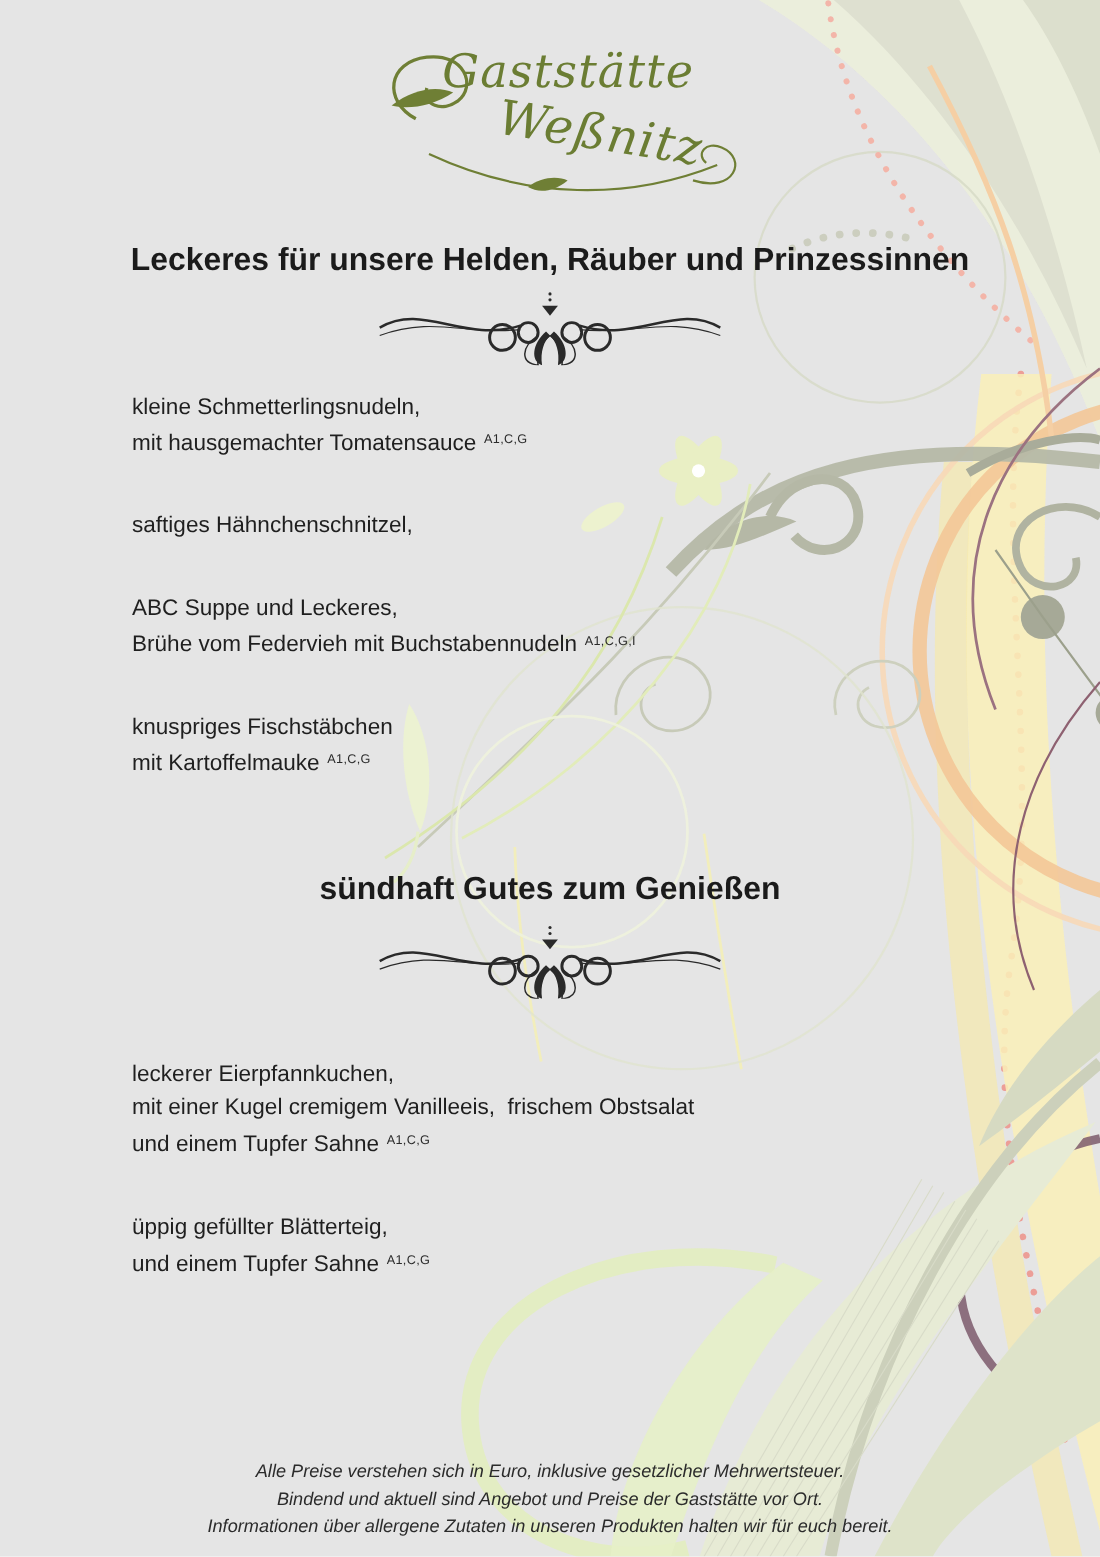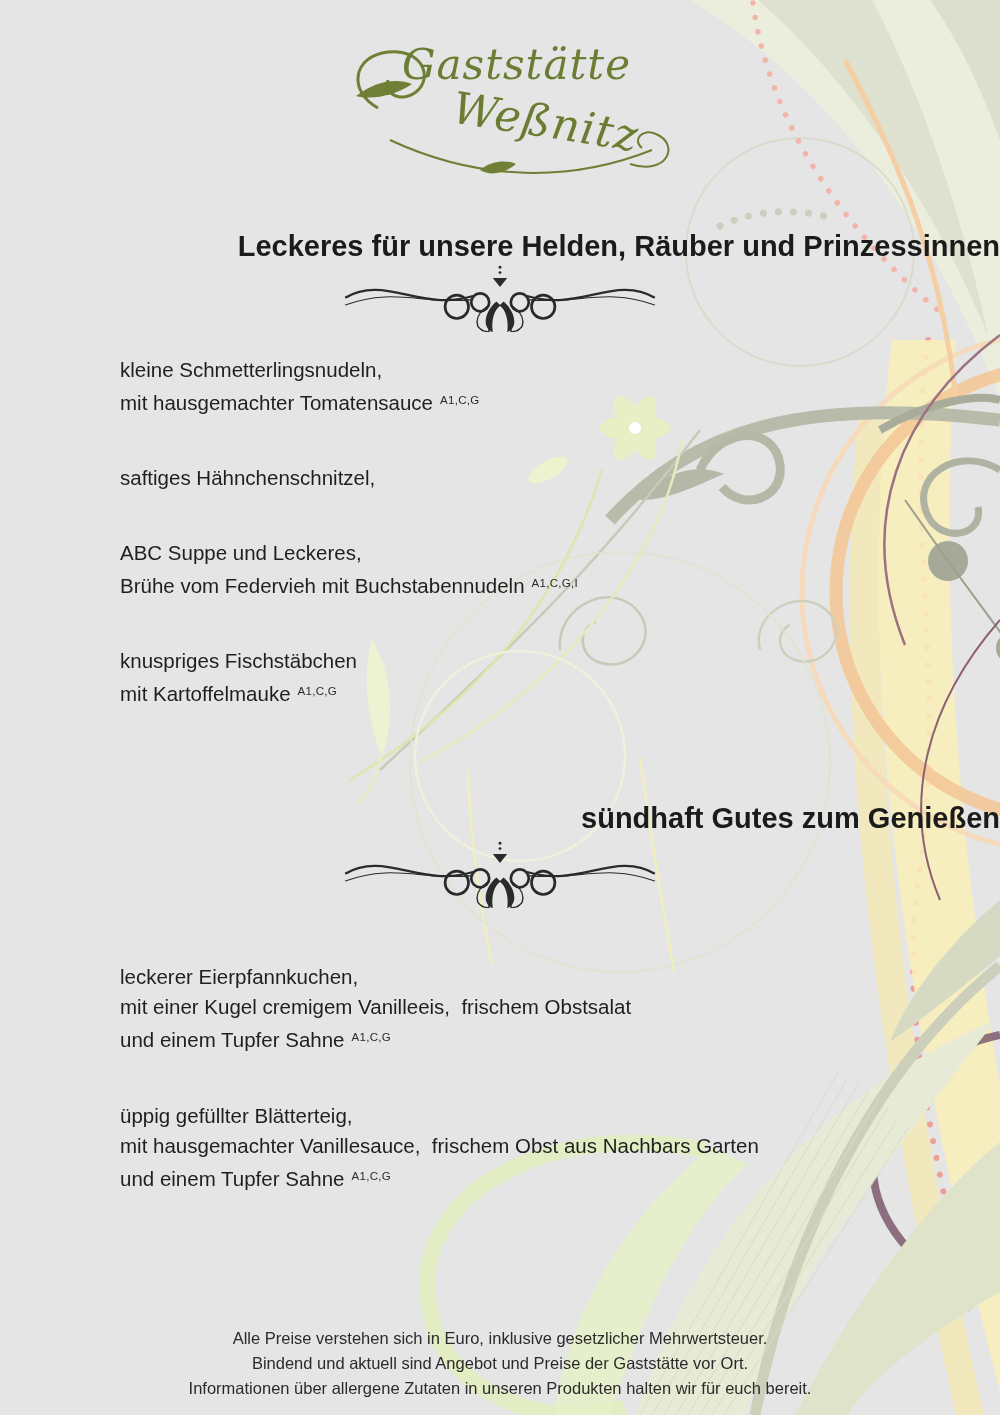--- a/index.html
+++ b/index.html
@@ -6,36 +6,36 @@
   body{width:1000px;height:1415px;background:#ffffff;font-family:"Liberation Sans",sans-serif;}
   .page{position:relative;width:1000px;height:1415px;background:#e5e5e5;overflow:hidden;}
   .decor{position:absolute;inset:0;pointer-events:none;}
   .content{position:absolute;inset:0;}
   
   .logo{position:absolute;left:330px;top:22px;width:380px;height:180px;color:#6b7d33;}
   .logo-svg{position:absolute;left:0;top:0;}
   .logo-name1{position:absolute;left:72px;top:18px;font-family:"DejaVu Serif",serif;font-style:italic;font-size:42px;letter-spacing:1px;color:#6b7d33;}
   .logo-name2{position:absolute;left:122px;top:74px;font-family:"DejaVu Serif",serif;font-style:italic;font-size:44px;letter-spacing:1px;color:#6b7d33;transform:rotate(9deg);}
   
-  .section-title{position:absolute;left:0;width:1000px;text-align:right;font-size:29px;font-weight:bold;color:#1b1b1b;letter-spacing:0;margin-top:10px;}
+  .section-title{position:absolute;left:0;width:1000px;text-align:center;font-size:29px;font-weight:bold;color:#1b1b1b;letter-spacing:0;}
   .title-1{top:220px;}
   .title-2{top:792px;}
   .divider{position:absolute;left:330px;width:340px;height:72px;}
   .divider-1{top:260px;}
   .divider-2{top:836px;}
   
   .items{position:absolute;left:120px;width:760px;}
   .items-1{top:355px;}
   .items-2{top:962px;}
   .item{margin-bottom:45px;}
   .items-2 .item{margin-bottom:46px;}
   .item-line{font-size:20.5px;line-height:30px;color:#1f1f1f;white-space:pre-wrap;}
   .allergens{font-size:11.5px;color:#2a2a2a;vertical-align:6px;margin-left:7px;letter-spacing:.3px;}
   
-  .footer{position:absolute;left:0;top:1326px;width:1000px;text-align:center;color:#2b2b2b;}
+  .footer{position:absolute;left:0;top:1326px;width:1000px;text-align:center;color:#2b2b2b;font-style:italic;}
   .footer-line{font-size:16.5px;line-height:25px;}
 </style>
 </head>
 <body>
 
 <div class="page">
 
   <svg class="decor" viewBox="0 0 1000 1415" width="1000" height="1415" aria-hidden="true">
 
     <g>
@@ -210,21 +210,20 @@
     </svg>
 
     <div class="items items-2">
       <div class="item">
         <div class="item-line">leckerer Eierpfannkuchen,</div>
         <div class="item-line">mit einer Kugel cremigem Vanilleeis,  frischem Obstsalat</div>
         <div class="item-line"><span>und einem Tupfer Sahne</span><sup class="allergens">A1,C,G</sup></div>
       </div>
       <div class="item">
         <div class="item-line">üppig gefüllter Blätterteig,</div>
-        <div class="item-line">mit hausgemachter Vanillesauce,  frischem Obst aus Nachbars Garten</div>
         <div class="item-line"><span>und einem Tupfer Sahne</span><sup class="allergens">A1,C,G</sup></div>
       </div>
     </div>
 
     <div class="footer">
       <div class="footer-line">Alle Preise verstehen sich in Euro, inklusive gesetzlicher Mehrwertsteuer.</div>
       <div class="footer-line">Bindend und aktuell sind Angebot und Preise der Gaststätte vor Ort.</div>
       <div class="footer-line">Informationen über allergene Zutaten in unseren Produkten halten wir für euch bereit.</div>
     </div>
 

